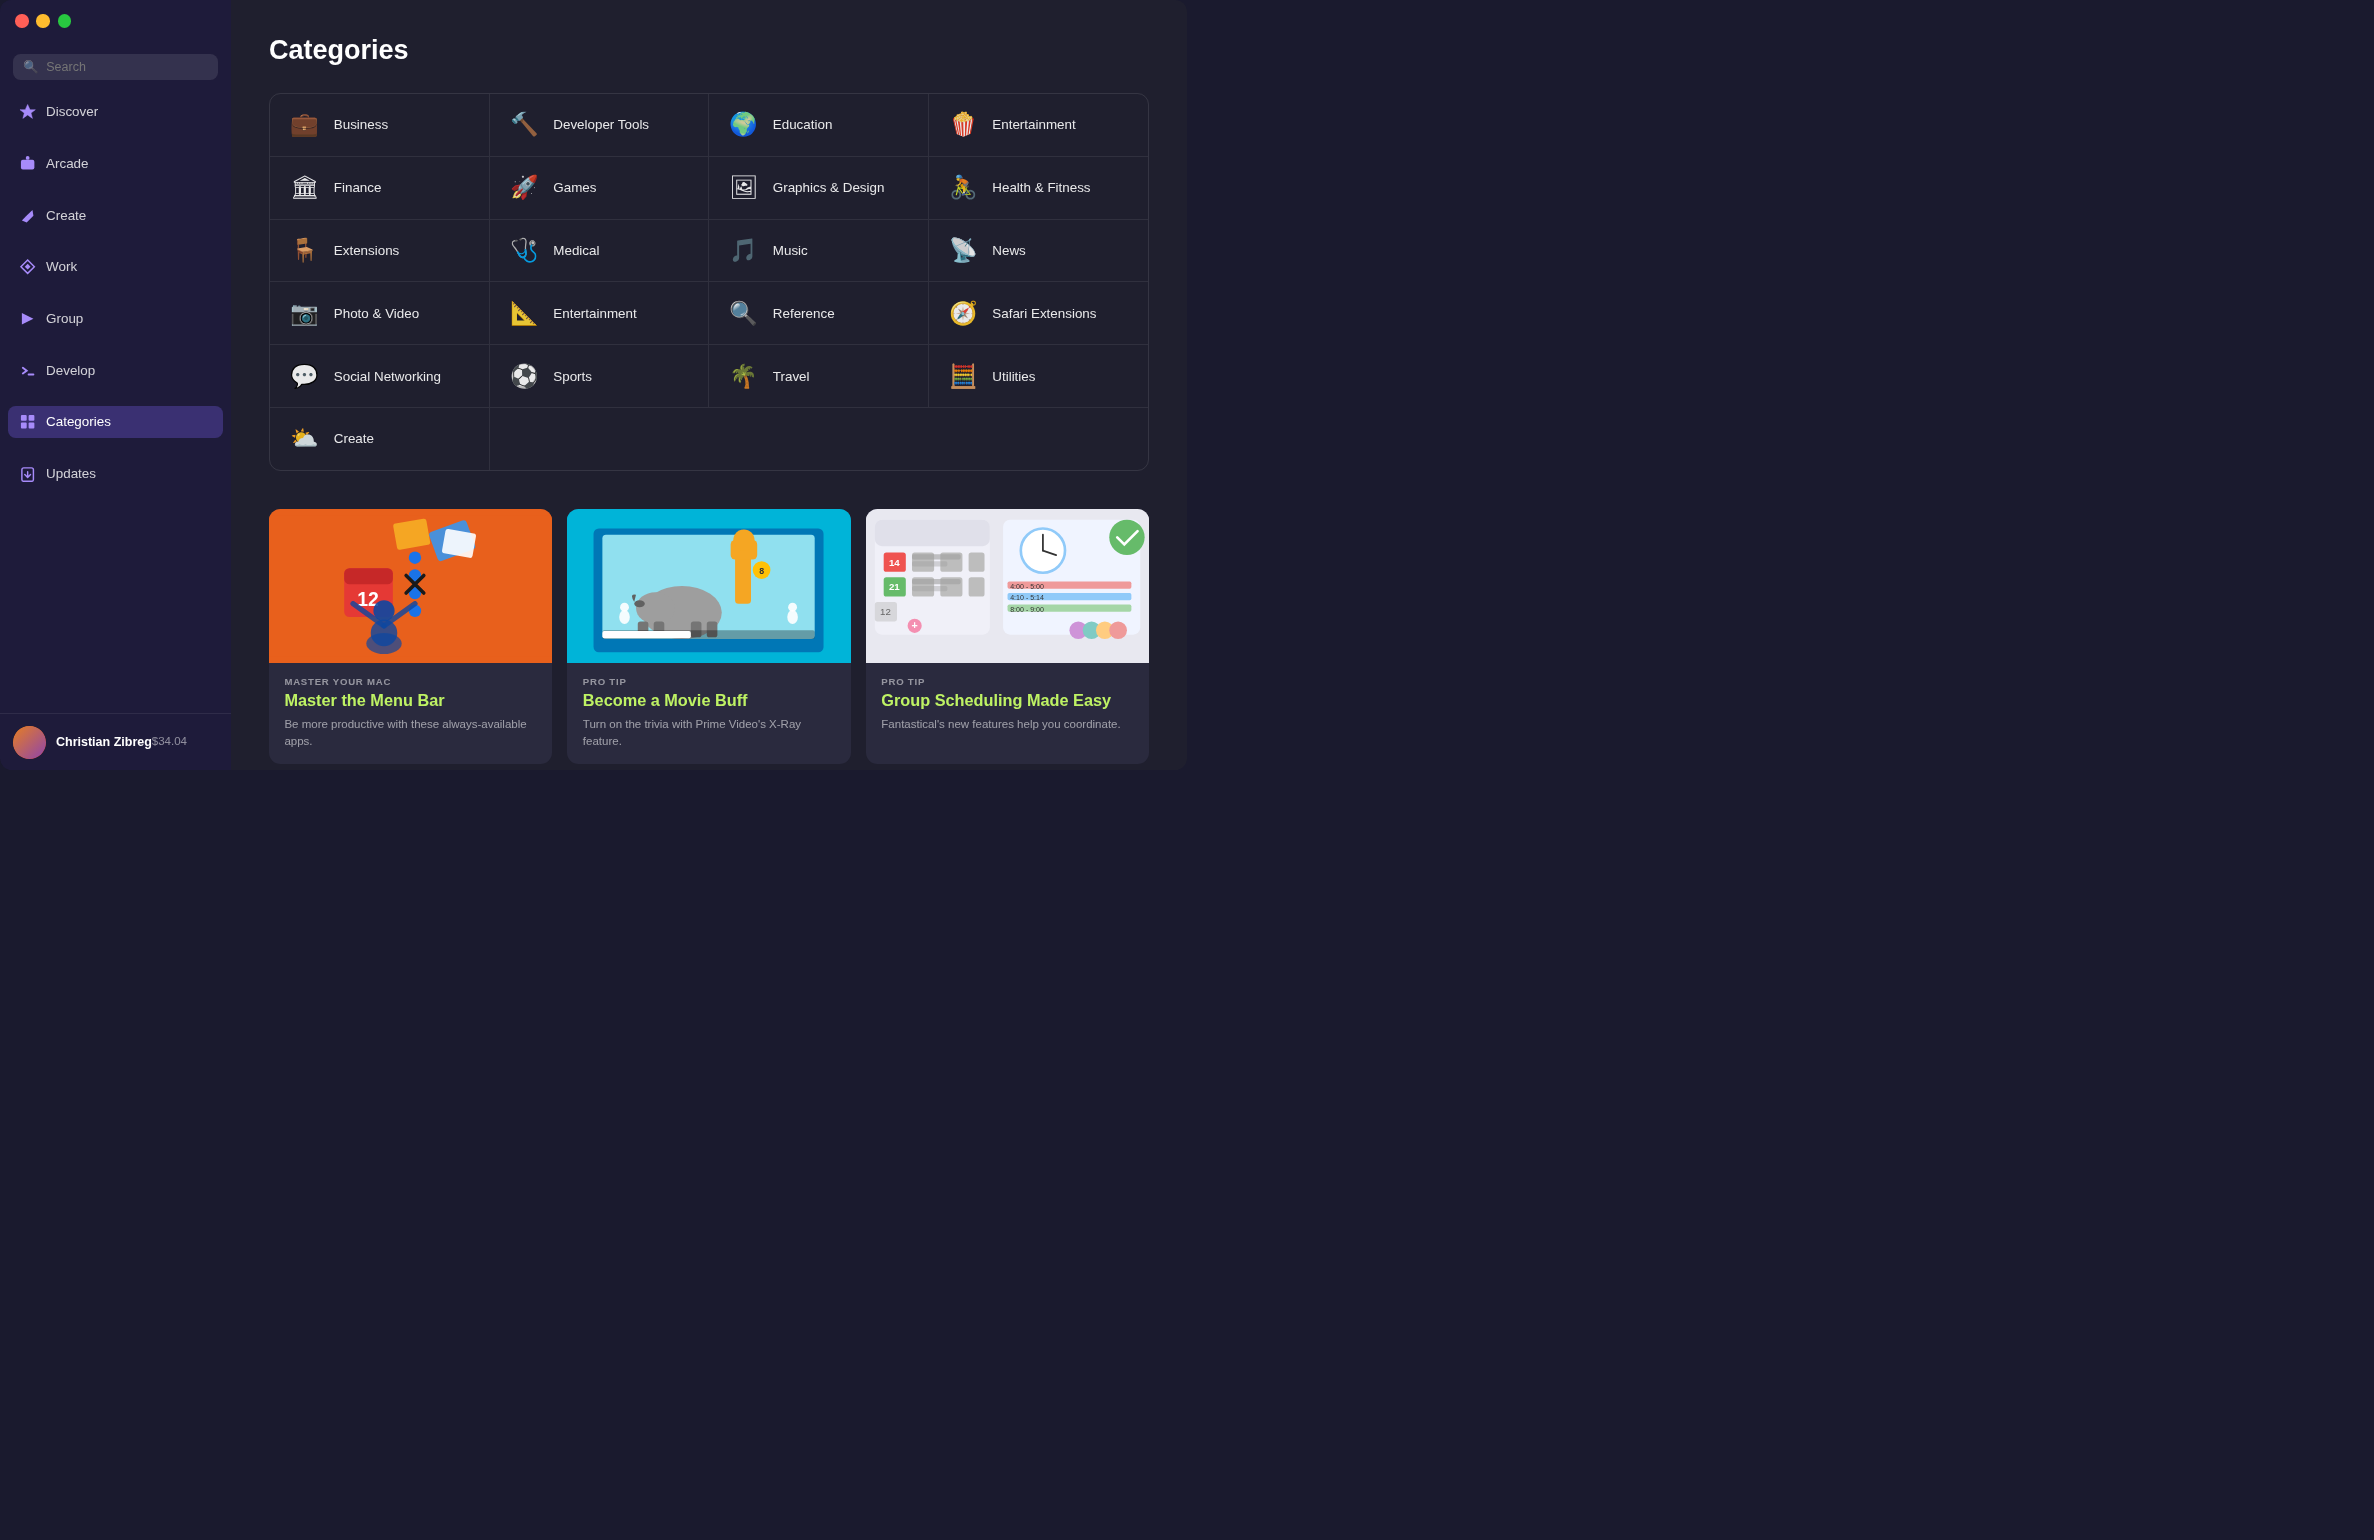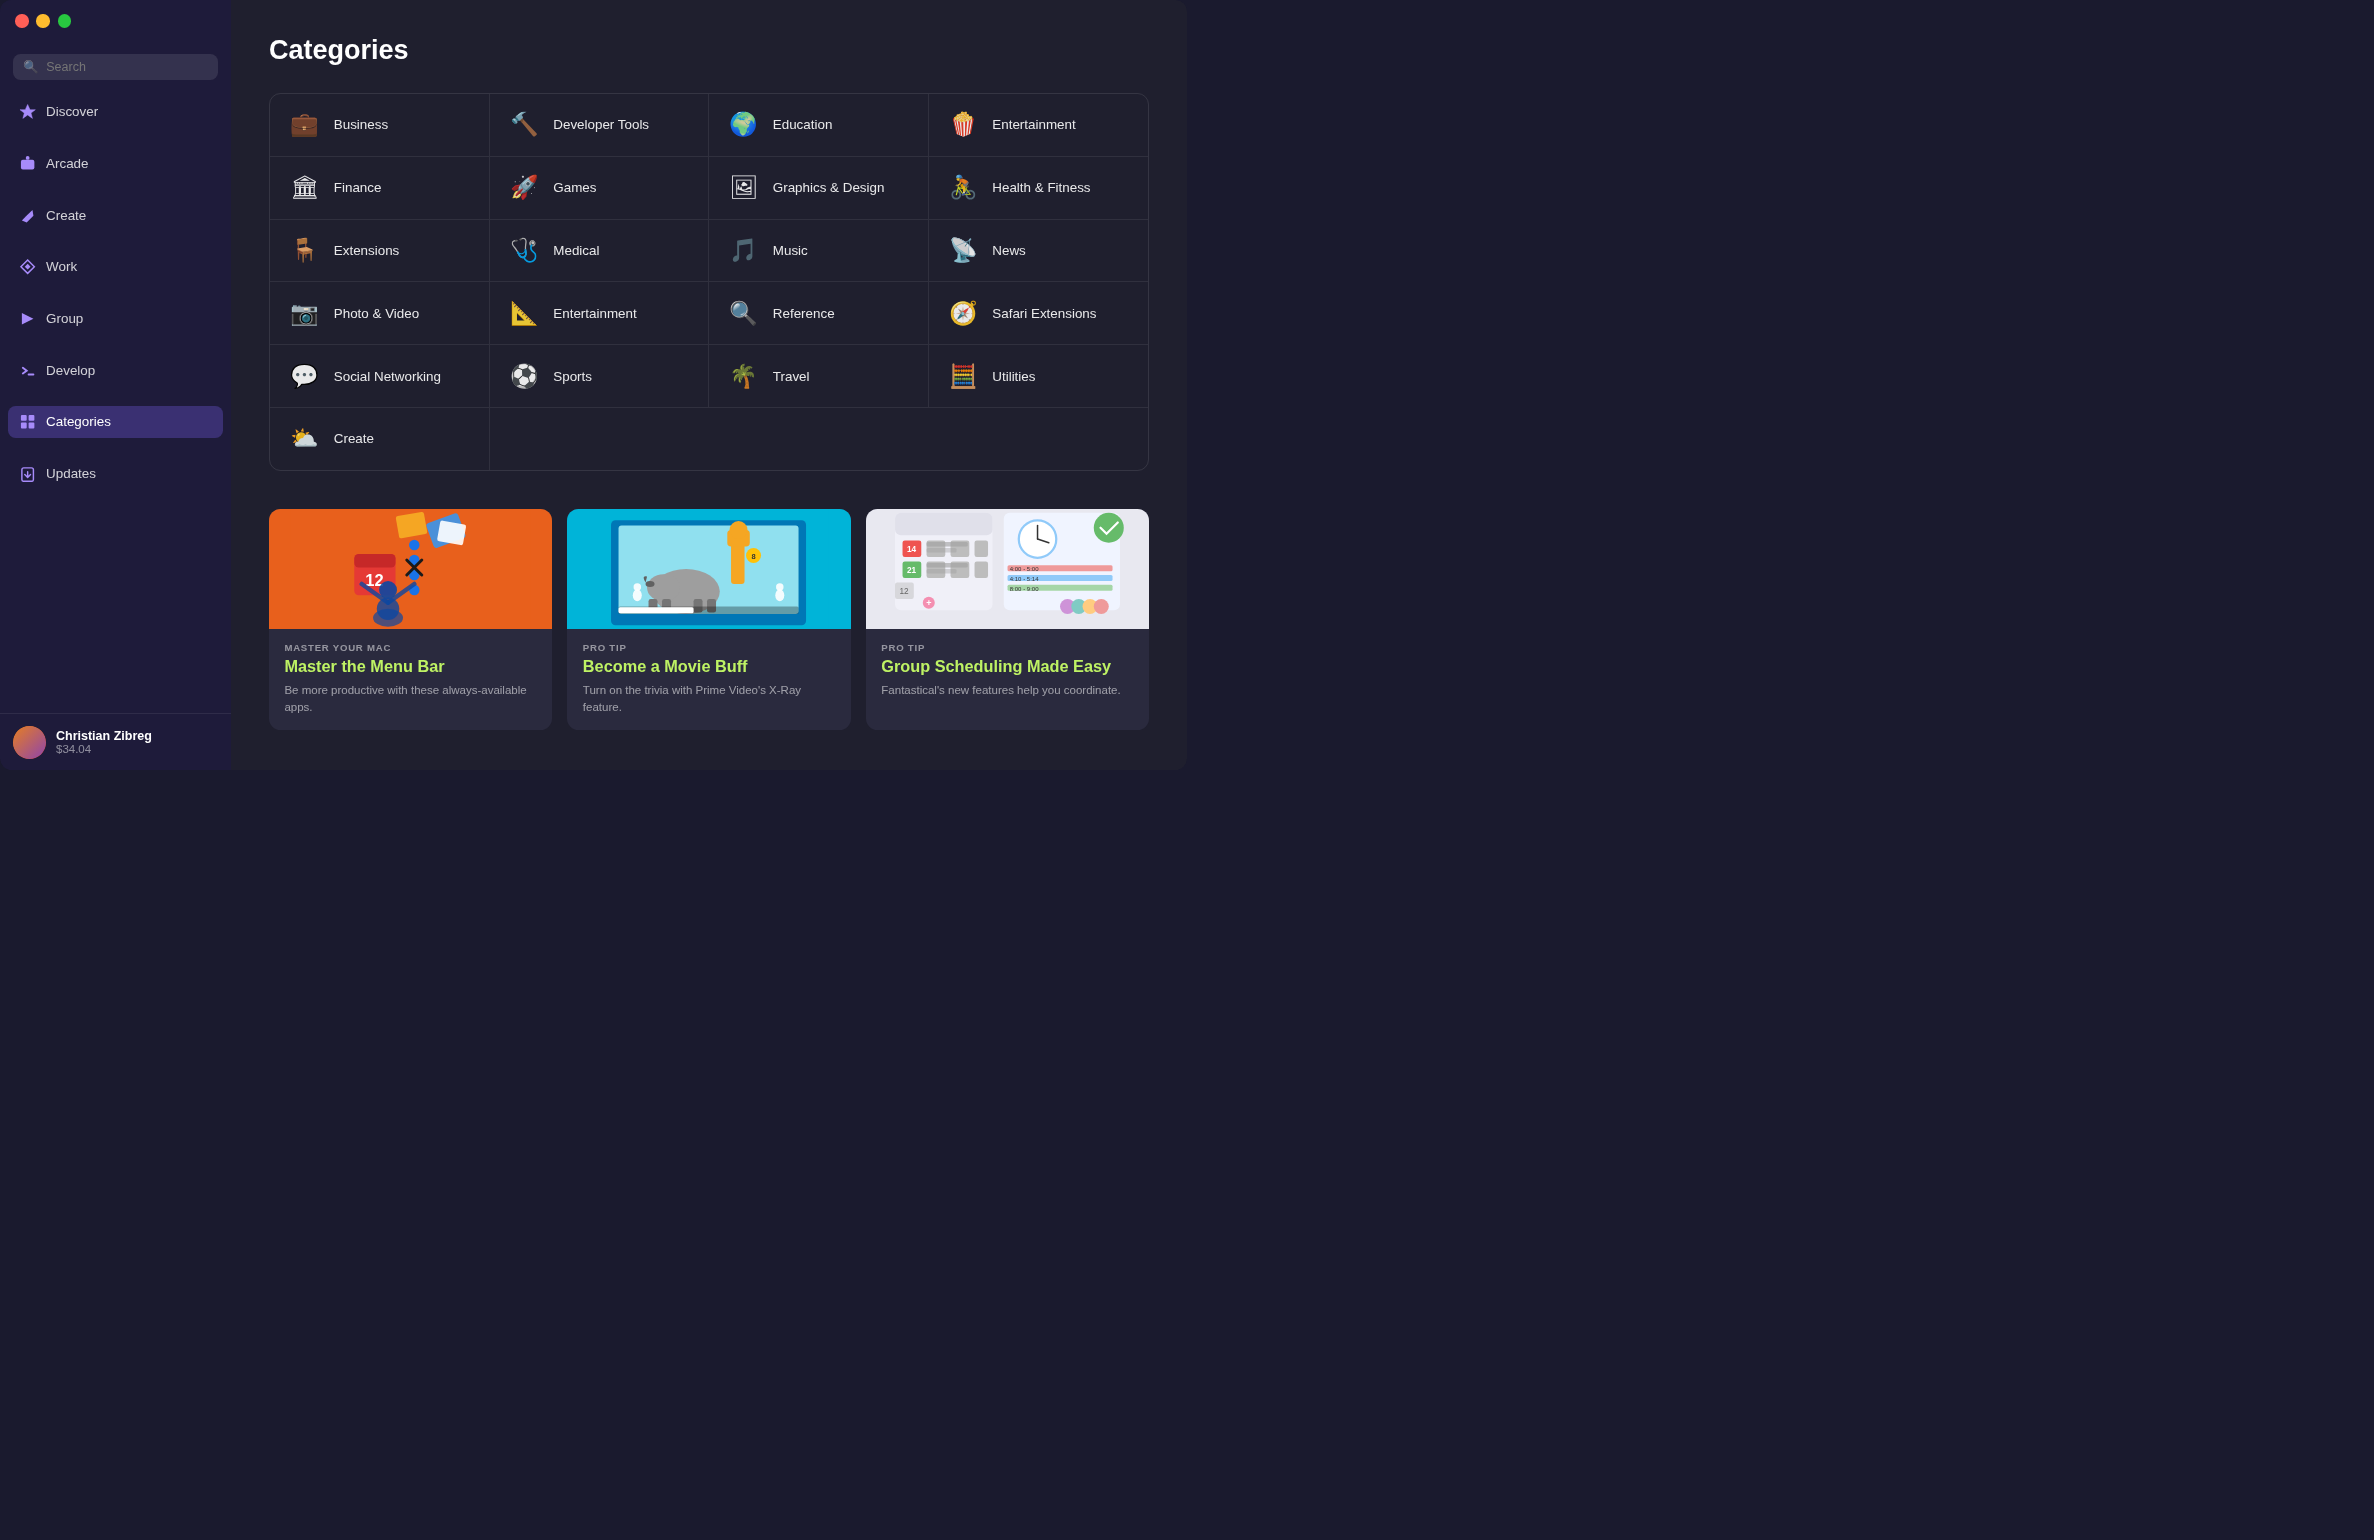--- a/index.html
+++ b/index.html
@@ -112,21 +112,21 @@
       background: linear-gradient(135deg, #e67e22, #c0392b);
       display: flex; align-items: center; justify-content: center;
       font-size: 12.5px; font-weight: bold; color: white;
       overflow: hidden;
     }
     .avatar-img {
       width: 100%; height: 100%;
       background: linear-gradient(135deg, #e67e22 0%, #8e44ad 100%);
       border-radius: 50%;
     }
-    .user-info { display: flex; flex-direction: column; }
+    .user-info { display: flex; }
     .user-name { font-size: 12.5px; font-weight: 600; color: white; }
     .user-price { font-size: 11.5px; color: rgba(255,255,255,0.5); }
 
     
     .main {
       flex: 1;
       background: #1f1f2e;
       overflow-y: auto;
       padding: 35px 38px;
       border-radius: 0 11.5px 11.5px 0;
@@ -188,21 +188,21 @@
     }
     .discover-card {
       background: #2a2a3e;
       border-radius: 11.5px;
       overflow: hidden;
       cursor: pointer;
       transition: transform 0.15s;
     }
     .card-image {
       width: 100%;
-      height: 120px;
+      height: 154px;
       display: flex;
       align-items: center;
       justify-content: flex-end;
       position: relative;
       overflow: hidden;
     }
     .card-image-1 { background: #e8601c; }
     .card-image-2 { background: #00b4d8; }
     .card-image-3 { background: #e8e8f0; }
     .card-content { padding: 13.4px 15.4px; }

